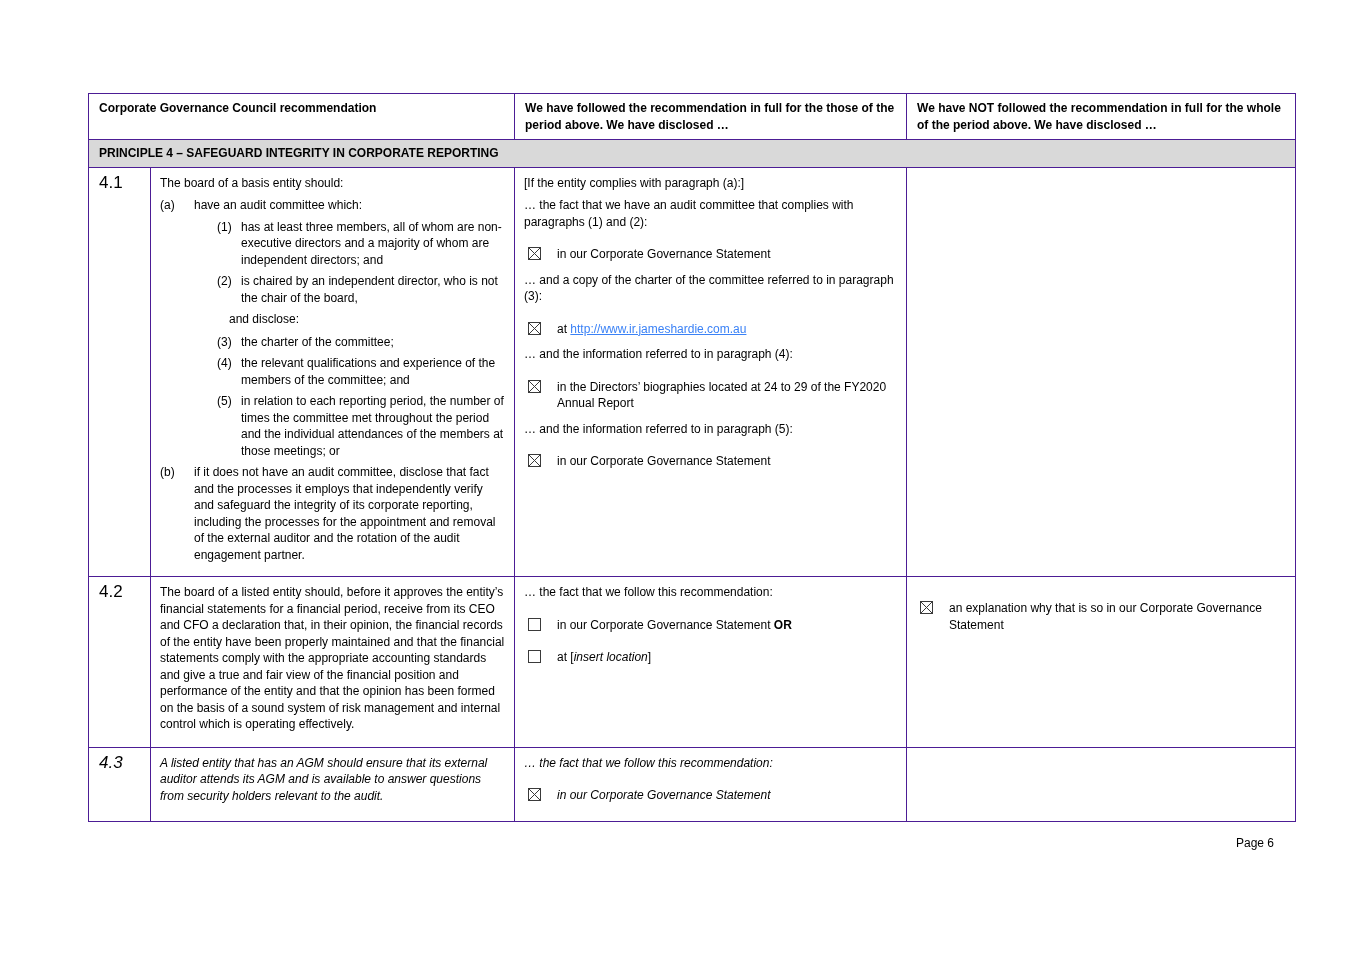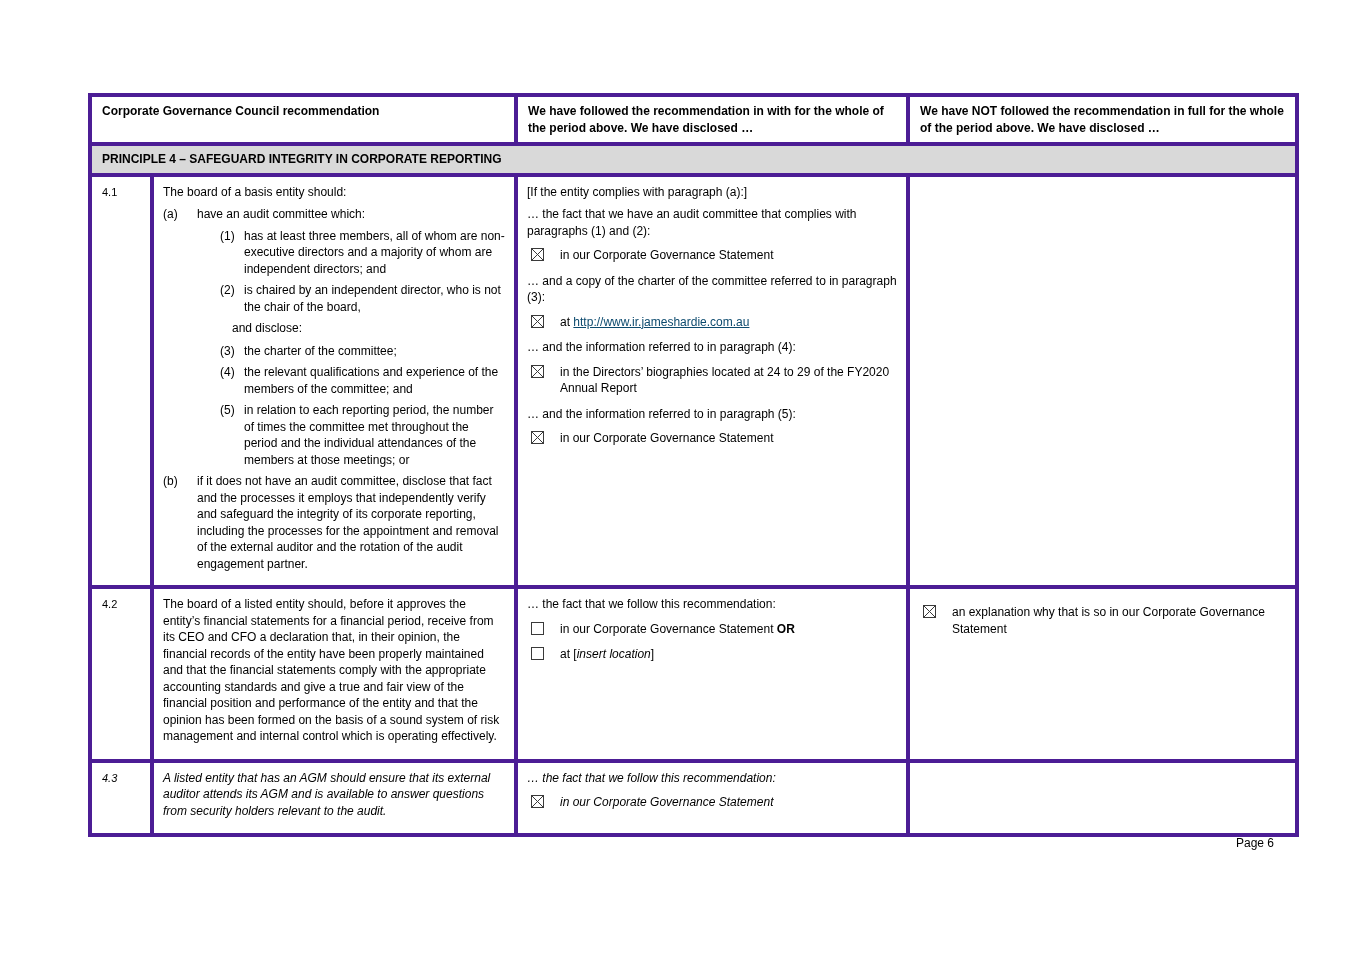--- a/index.html
+++ b/index.html
@@ -6,40 +6,40 @@
   body{
     width:1365px;height:965px;background:#ffffff;position:relative;
     font-family:"Liberation Sans", sans-serif;color:#000;
     -webkit-font-smoothing:antialiased;
   }
   .doc-table{
     position:absolute;left:88px;top:93px;width:1207px;
     border-collapse:collapse;table-layout:fixed;
     font-size:12px;line-height:16.5px;
   }
-  .doc-table th,.doc-table td{border:4px solid #4c1d95;vertical-align:top;box-sizing:border-box;}
+  .doc-table th,.doc-table td{border:1px solid #4c1d95;vertical-align:top;box-sizing:border-box;}
   .doc-table th{
     text-align:left;font-weight:bold;padding:6px 10px 6px 10px;
   }
   .head-row{height:45px;}
   .banner-row td{
     font-weight:bold;padding:5px 10px;height:20px;
   }
   tbody td{padding:7px 9px 8px 9px;}
-  td.num{padding-left:10px;font-size:11px;}
+  td.num{padding-left:10px;font-size:17px;}
   
   .p{margin:0 0 6px 0;}
   .p.ind1{margin-left:69px;}
   .item{display:flex;margin:0 0 5px 0;}
   .item .lbl{flex:none;}
   .item.l1 .lbl{width:34px;}
   .item.l2{margin-left:57px;}
   .item.l2 .lbl{width:24px;}
   .item .itxt{flex:1;}
-  .check{display:flex;margin:8px 0 9px 0;padding-left:4px;justify-content:flex-end;}
+  .check{display:flex;margin:16px 0 9px 0;padding-left:4px;justify-content:flex-end;}
   .check .cbx{flex:none;width:13px;height:13px;margin-top:1px;}
   .check .cbx svg{display:block;}
   .check .txt{margin-left:16px;flex:1;}
   a.link{text-decoration:underline;cursor:pointer;}
   .seg-b{font-weight:bold;}
   .seg-u{}
   .seg-i{font-style:italic;}
   .footer{position:absolute;top:836px;right:91px;font-size:12px;}
 </style>
 </head>
@@ -49,21 +49,21 @@
   <table class="doc-table">
     <colgroup>
       <col style="width:62px">
       <col style="width:364px">
       <col style="width:392px">
       <col style="width:389px">
     </colgroup>
     <thead>
       <tr class="head-row">
         <th colspan="2">Corporate Governance Council recommendation</th>
-        <th>We have followed the recommendation in with for the whole of the period above. We have disclosed …</th>
+        <th>We have followed the recommendation in full for the those of the period above. We have disclosed …</th>
         <th>We have NOT followed the recommendation in full for the whole of the period above. We have disclosed …</th>
       </tr>
       <tr class="banner-row">
         <td colspan="4" style="background: rgb(217, 217, 217);">PRINCIPLE 4 – SAFEGUARD INTEGRITY IN CORPORATE REPORTING</td>
       </tr>
     </thead>
     <tbody>
         <tr style="height: 402px;">
           <td class="num">4.1</td>
           <td>
@@ -113,21 +113,21 @@
             </div>
             <div class="p">… and a copy of the charter of the committee referred to in paragraph (3):</div>
             <div class="check">
               <span class="cbx">
                 <svg width="13" height="13" viewBox="0 0 13 13">
                   <rect x="0.5" y="0.5" width="12" height="12" fill="none" stroke="#3a3a3a" stroke-width="1"></rect>
                   <line x1="1" y1="1" x2="12" y2="12" stroke="#3a3a3a" stroke-width="1"></line>
                   <line x1="12" y1="1" x2="1" y2="12" stroke="#3a3a3a" stroke-width="1"></line>
                 </svg>
               </span>
-              <span class="txt"><span class="">at </span><a class="link" href="#" style="color: #0c4a6e;">http://www.ir.jameshardie.com.au</a></span>
+              <span class="txt"><span class="">at </span><a class="link" href="#" style="color: #3b82f6;">http://www.ir.jameshardie.com.au</a></span>
             </div>
             <div class="p">… and the information referred to in paragraph (4):</div>
             <div class="check">
               <span class="cbx">
                 <svg width="13" height="13" viewBox="0 0 13 13">
                   <rect x="0.5" y="0.5" width="12" height="12" fill="none" stroke="#3a3a3a" stroke-width="1"></rect>
                   <line x1="1" y1="1" x2="12" y2="12" stroke="#3a3a3a" stroke-width="1"></line>
                   <line x1="12" y1="1" x2="1" y2="12" stroke="#3a3a3a" stroke-width="1"></line>
                 </svg>
               </span>

